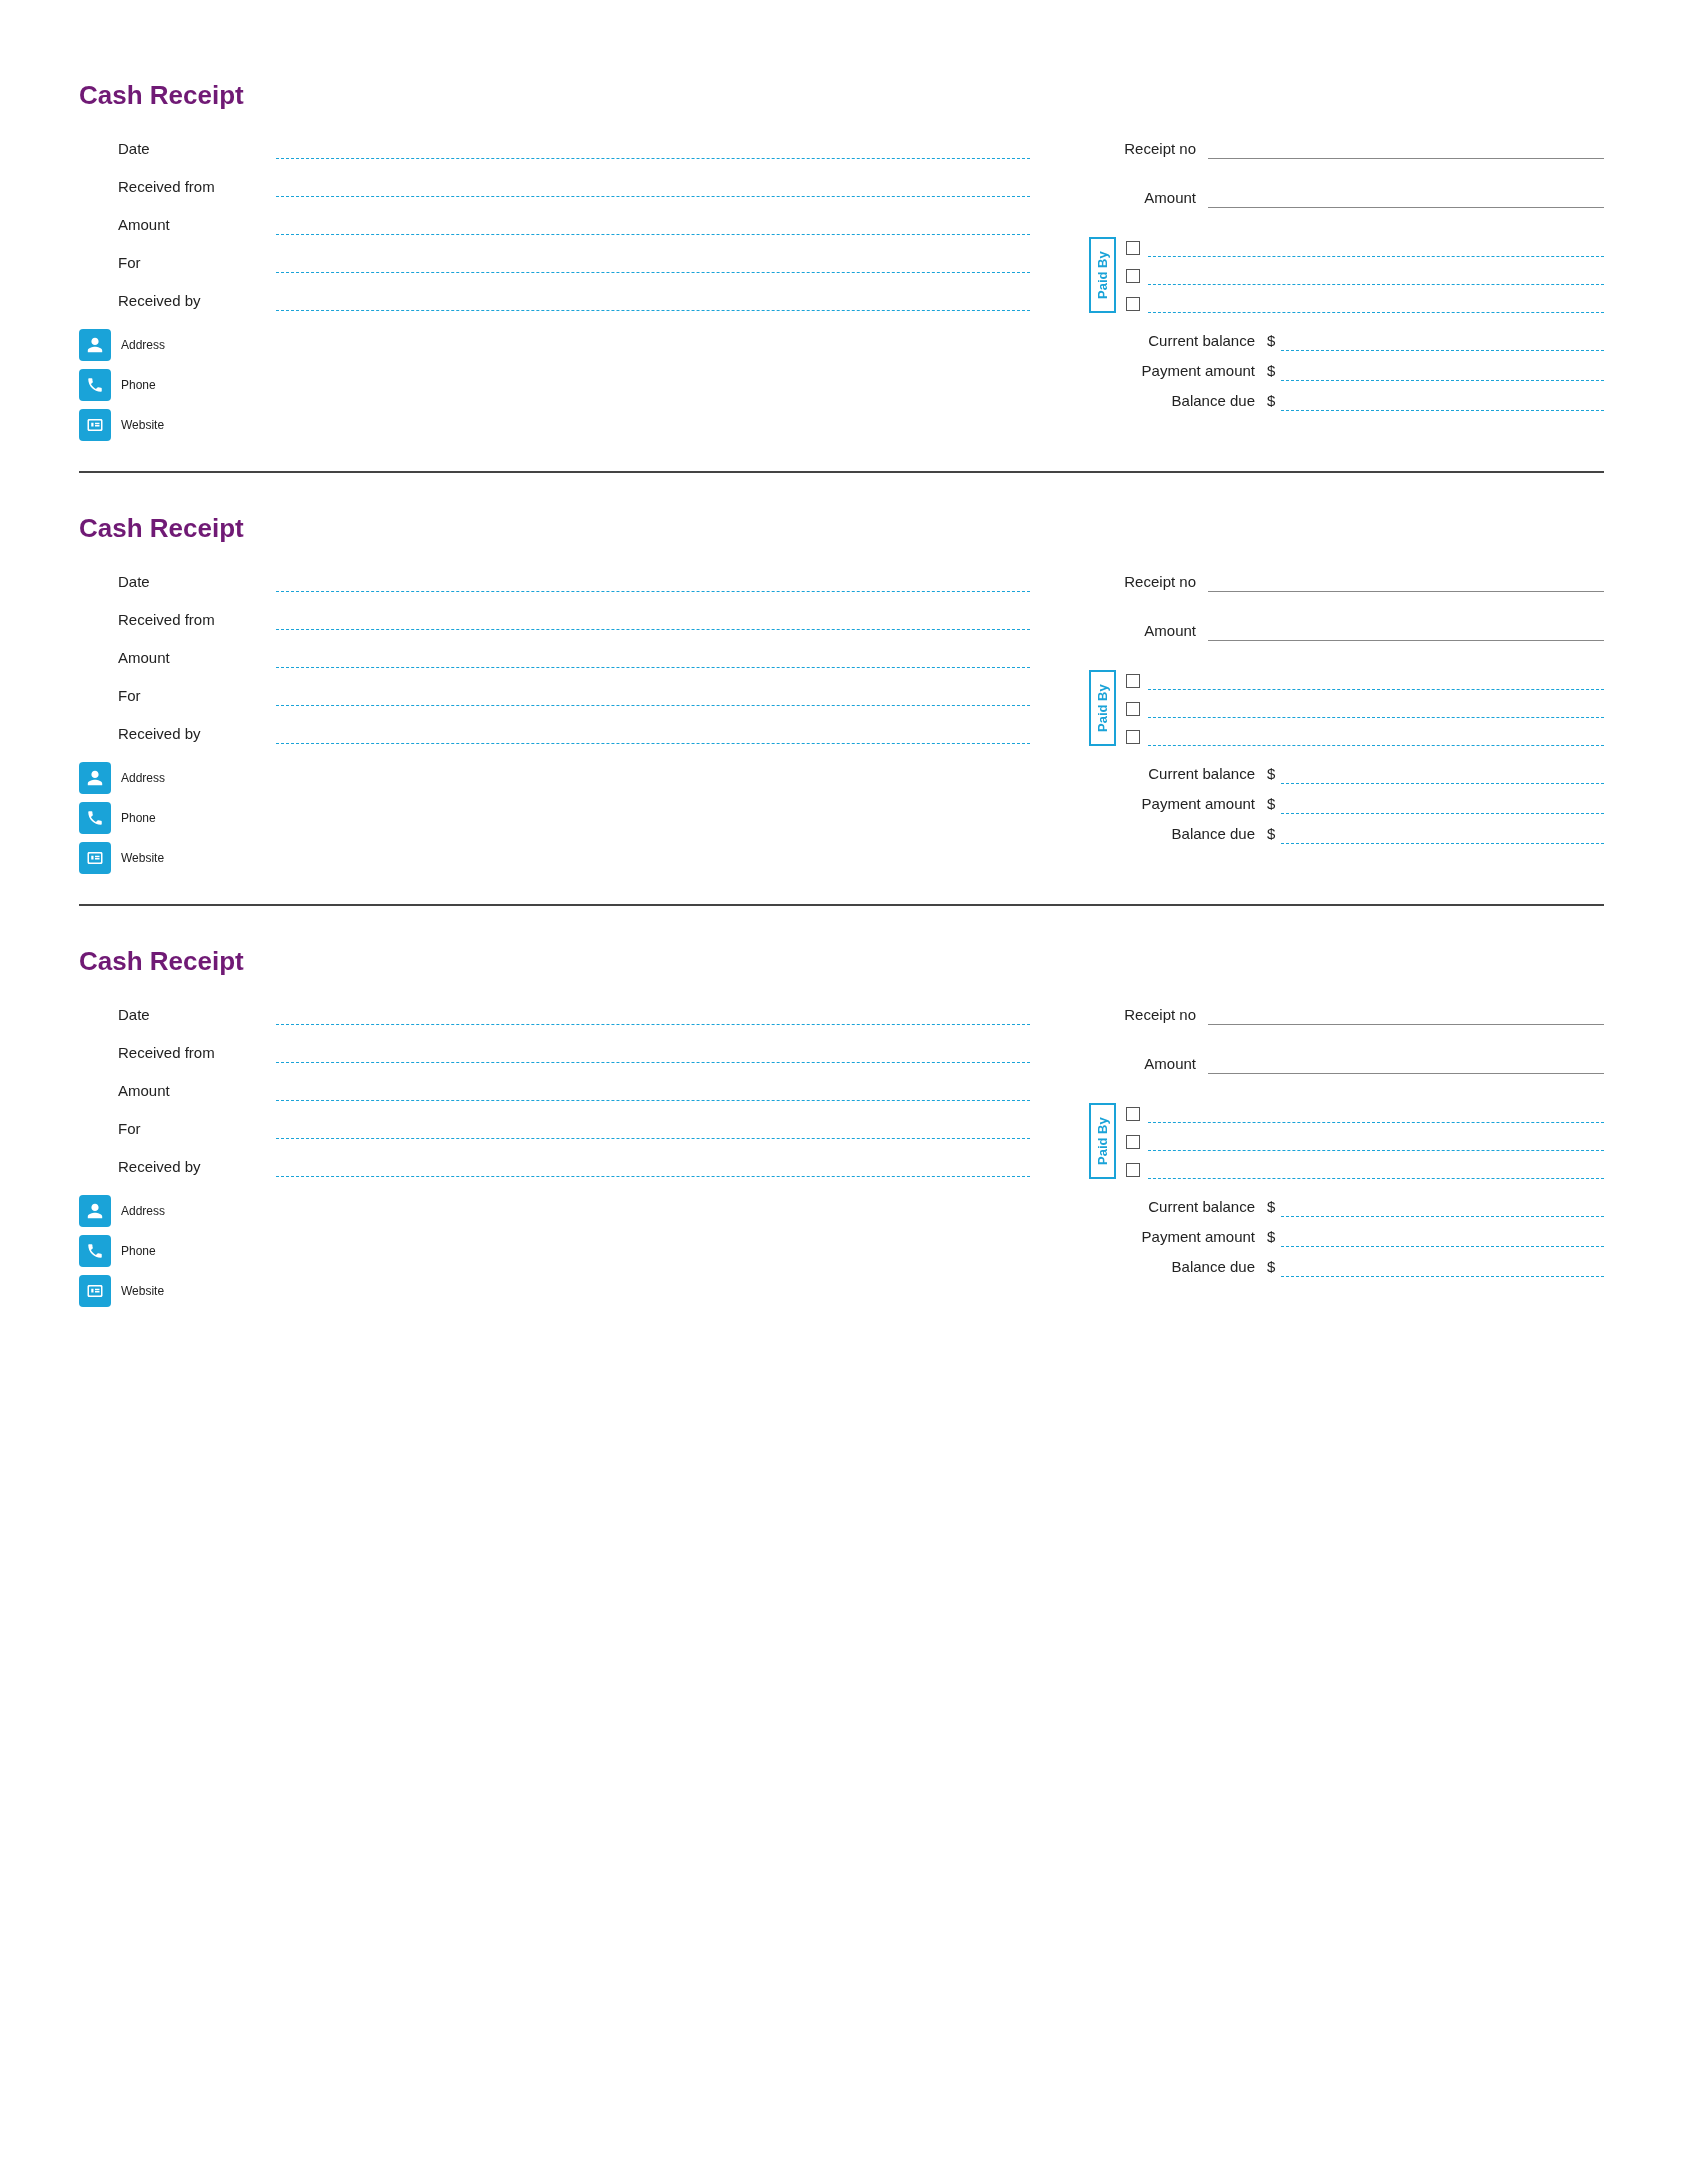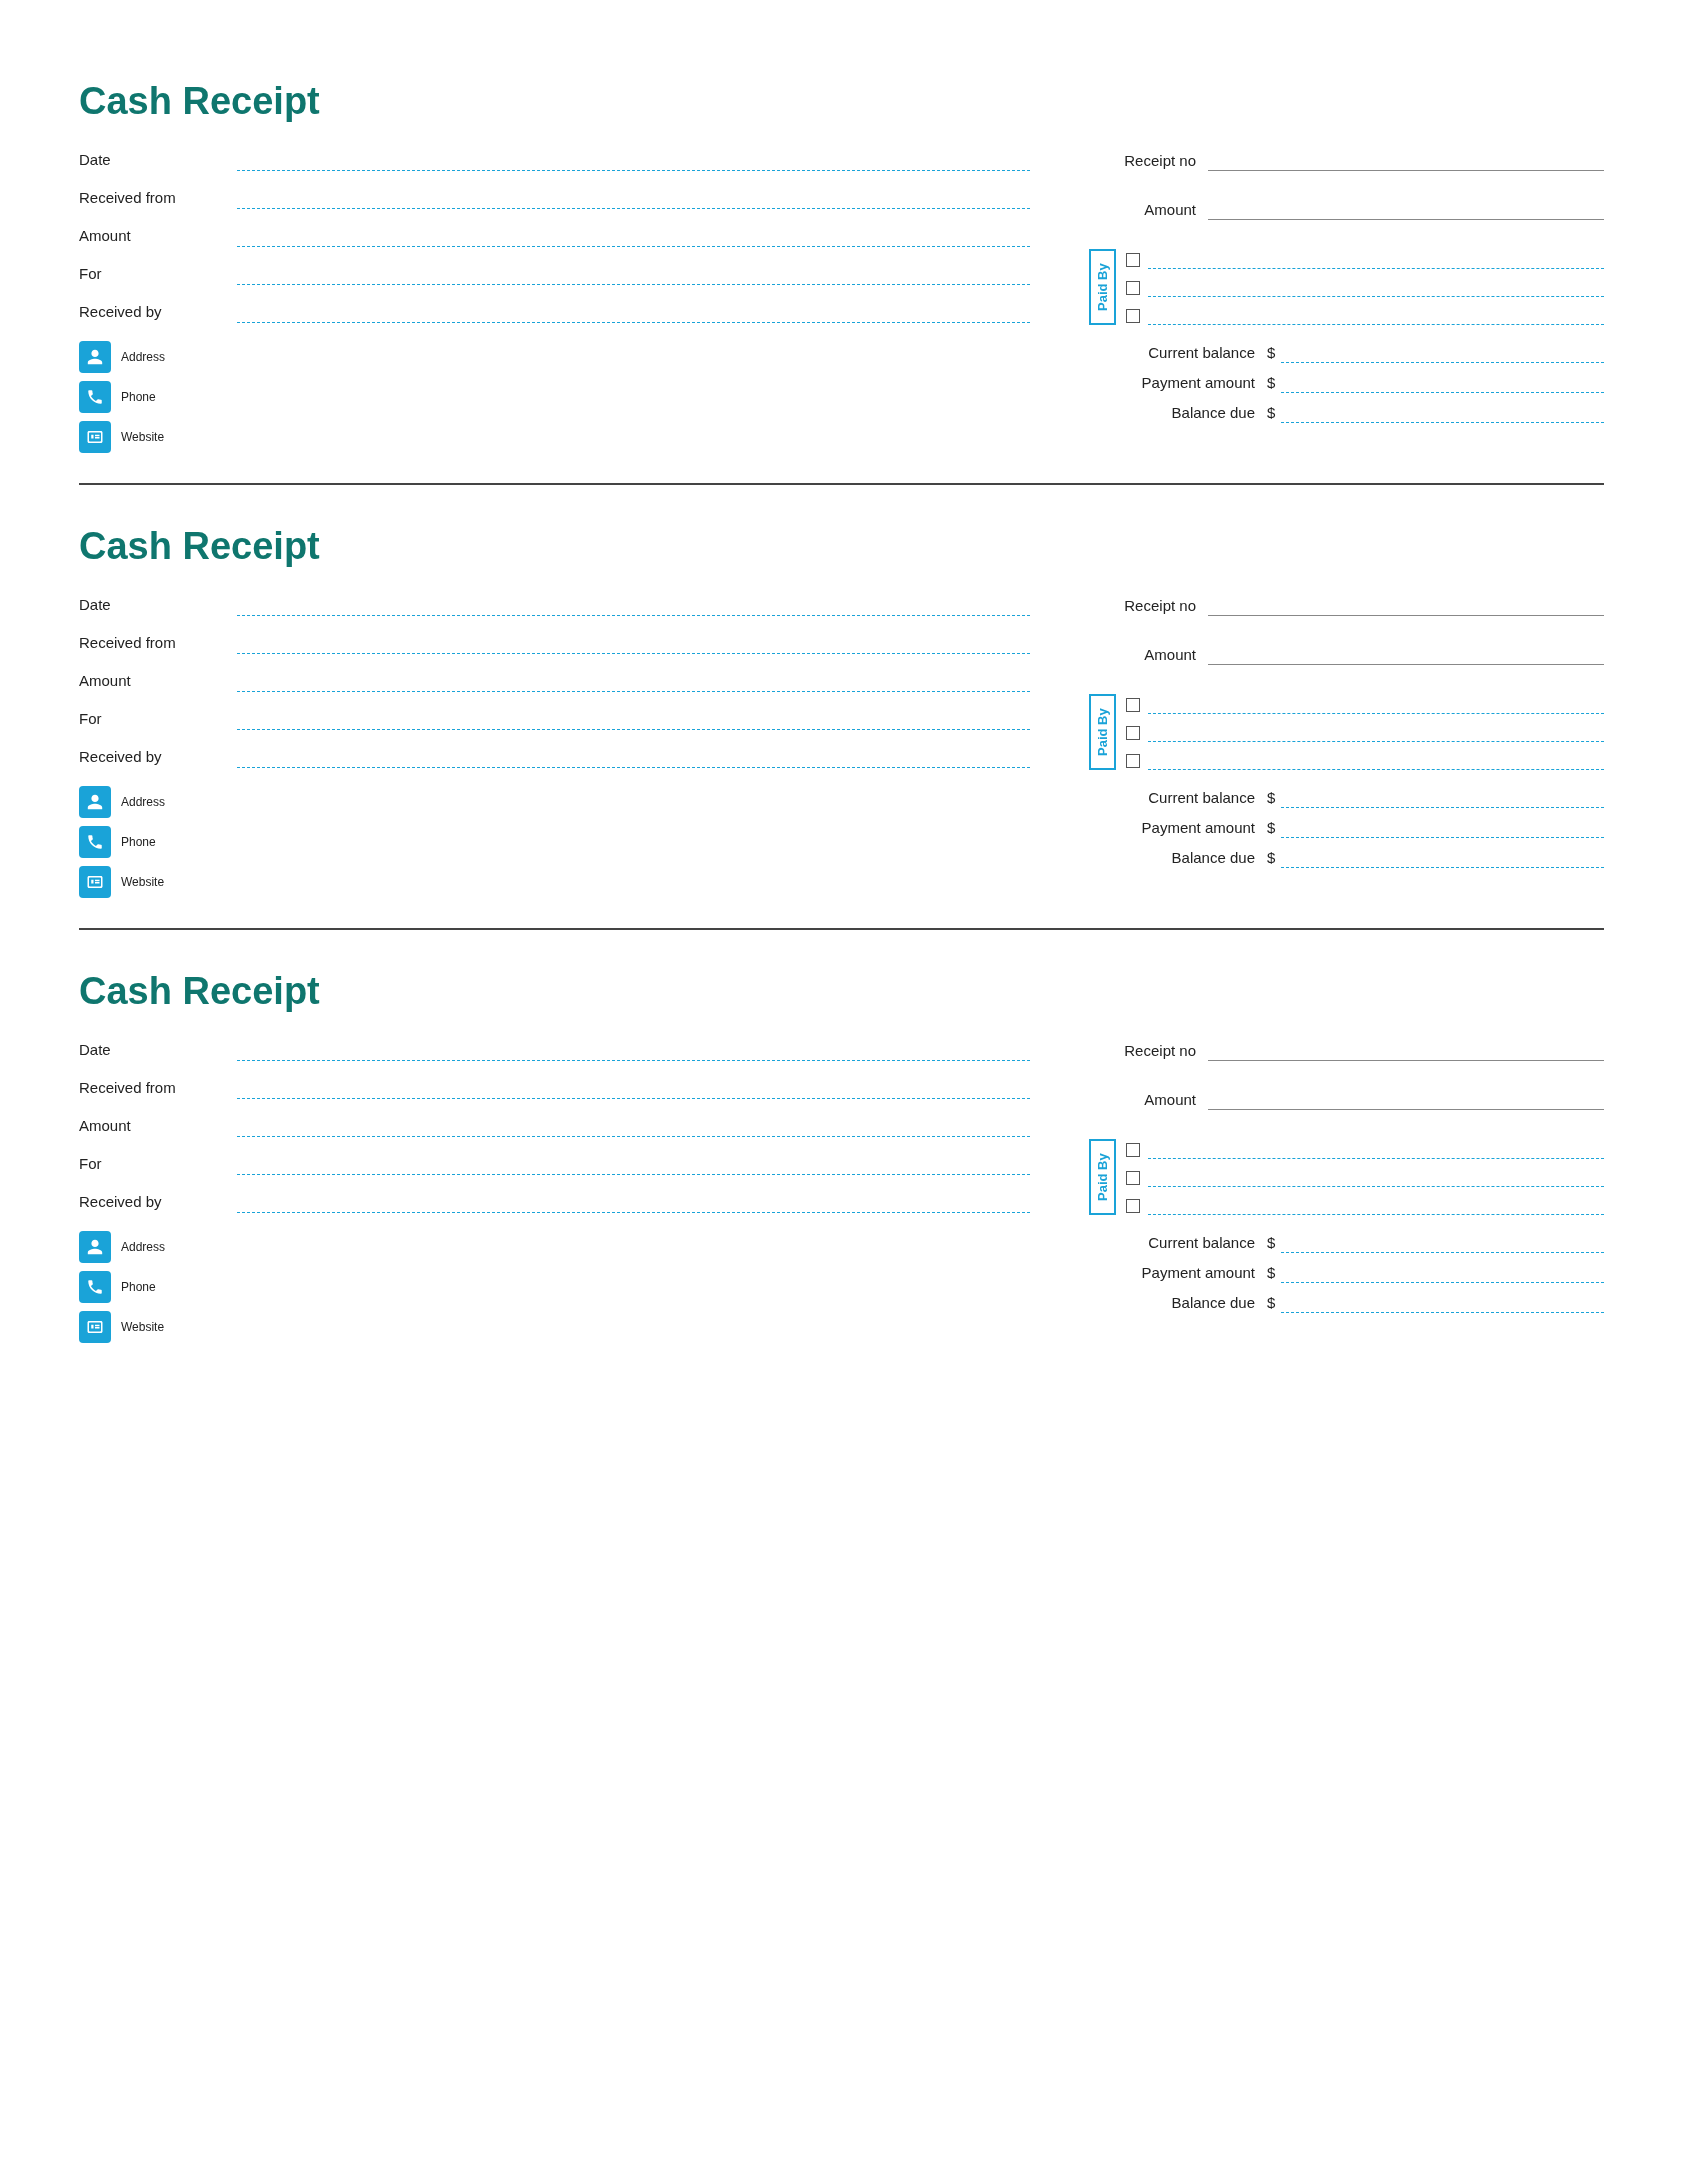--- a/index.html
+++ b/index.html
@@ -18,23 +18,23 @@
       padding: 40px 0 30px 0;
     }
 
     .divider {
       border: none;
       border-top: 2.5px solid #444;
       margin: 0 0 0 0;
     }
 
     .receipt-title {
-      font-size: 38px;
+      font-size: 26px;
       font-weight: bold;
-      color: #0f766e;
+      color: #701a75;
       margin-bottom: 28px;
     }
 
     .receipt-body {
       display: flex;
       flex-direction: row;
       gap: 0;
       width: 100%;
     }
 
@@ -44,22 +44,23 @@
     }
 
     .right-col {
       width: 515px;
       flex-shrink: 0;
     }
 
     
     .field-row {
       display: flex;
-      align-items: flex-start;
+      align-items: center;
       margin-bottom: 18px;
+      margin-left: 39px;
     }
 
     .field-label {
       min-width: 158px;
       font-size: 15px;
       color: #222;
       padding-bottom: 2px;
     }
 
     .field-line {

